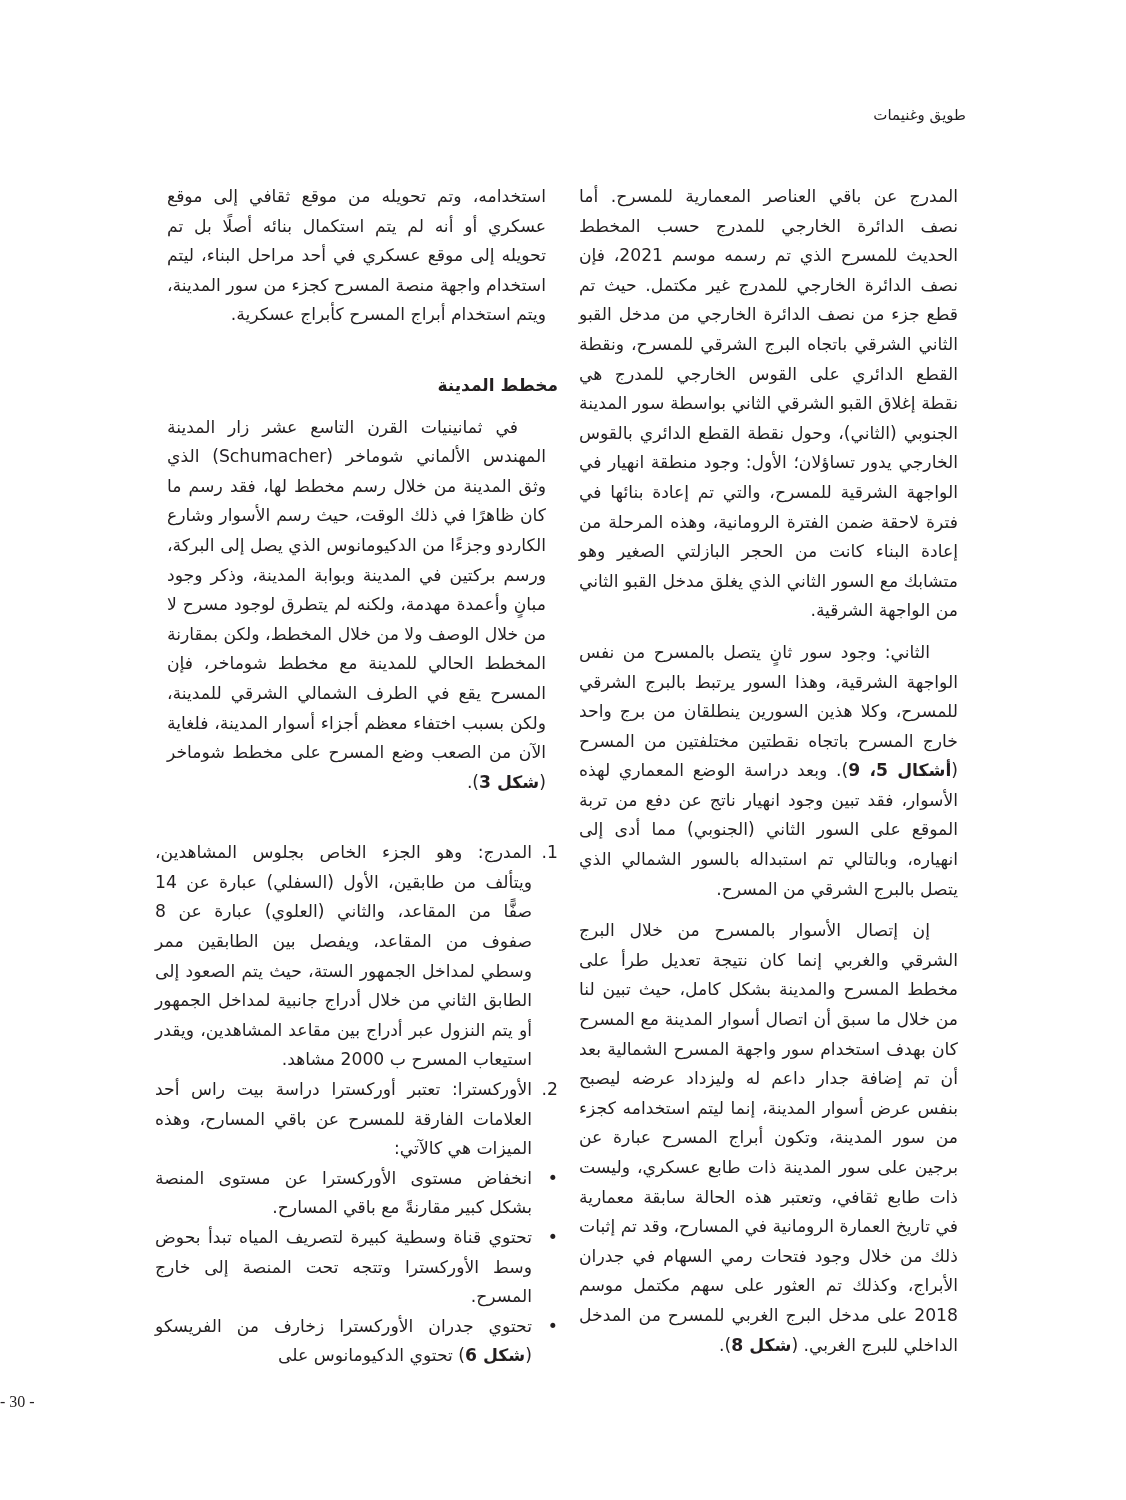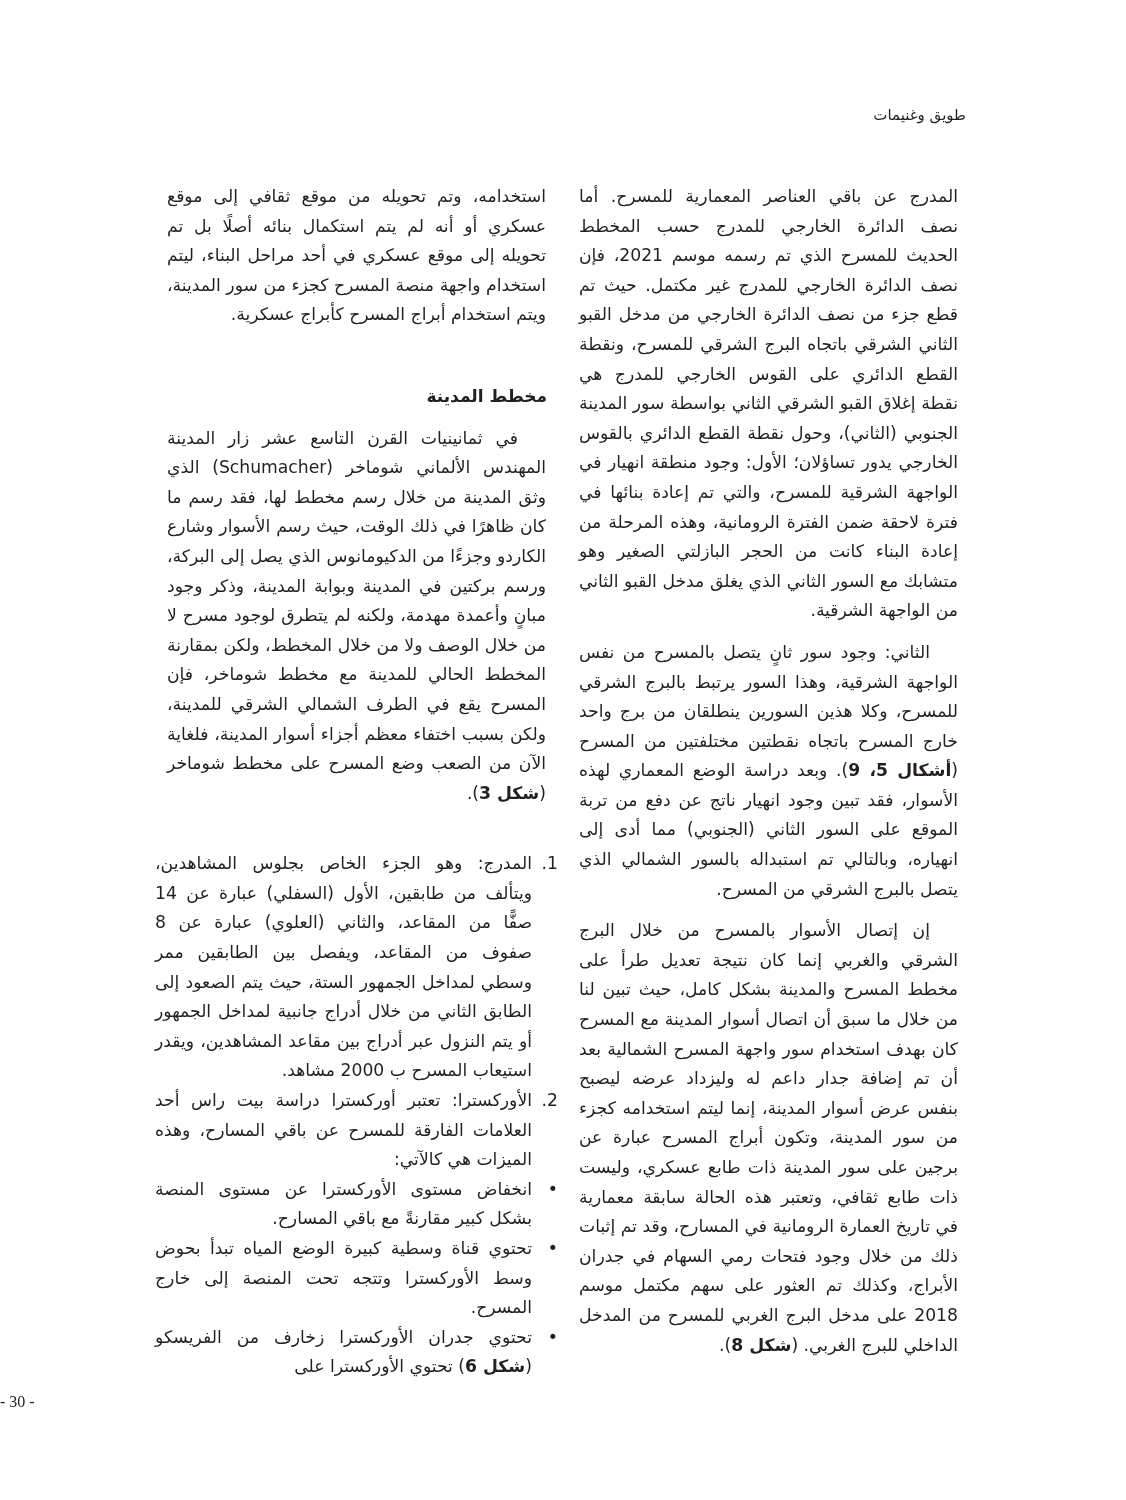--- a/index.html
+++ b/index.html
@@ -5,21 +5,21 @@
   html, body { margin: 0; padding: 0; background: #ffffff; }
   body { width: 1126px; height: 1500px; position: relative; overflow: hidden; color: #231f20;
     font-family: "DejaVu Sans", "Liberation Sans", sans-serif; }
   .running-head { position: absolute; top: 106px; right: 160px; font-size: 15px; direction: rtl; }
   .col { position: absolute; top: 170px; width: 403px; direction: rtl; text-align: justify;
     font-size: 17.2px; line-height: 29.6px; }
   .col.right { right: 156px; }
   .col.left { right: 568px; }
   p { margin: 12px; }
   .indent { text-indent: 28px; }
-  h3 { margin: 11px; font-size: 17px; font-weight: bold; line-height: 29.6px; }
+  h3 { margin: 0; font-size: 17px; font-weight: bold; line-height: 29.6px; }
   .gap { height: 29px; }
   b { font-weight: bold; }
   .list-item { display: flex; flex-direction: row; }
   .list-item .marker { flex: 0 0 auto; width: 26px; text-align: right; }
   .list-item .body { flex: 1 1 auto; text-align: justify; }
   .bullet-item { display: flex; flex-direction: row; }
   .bullet-item .marker { flex: 0 0 auto; width: 26px; text-align: right; }
   .bullet-item .body { flex: 1 1 auto; text-align: justify; }
   .page-number { position: absolute; top: 1393px; left: 0; width: 1126px; 
     font-size: 16px; direction: ltr; font-family: "Liberation Serif", serif; }
@@ -56,21 +56,21 @@
     <span class="marker">2.</span>
     <span class="body">الأوركسترا: تعتبر أوركسترا دراسة بيت راس أحد العلامات الفارقة للمسرح عن باقي المسارح، وهذه الميزات هي كالآتي:</span>
   </div>
 
   <div class="bullet-item">
     <span class="marker">•</span>
     <span class="body">انخفاض مستوى الأوركسترا عن مستوى المنصة بشكل كبير مقارنةً مع باقي المسارح.</span>
   </div>
   <div class="bullet-item">
     <span class="marker">•</span>
-    <span class="body">تحتوي قناة وسطية كبيرة الوضع المياه تبدأ بحوض وسط الأوركسترا وتتجه تحت المنصة إلى خارج المسرح.</span>
+    <span class="body">تحتوي قناة وسطية كبيرة لتصريف المياه تبدأ بحوض وسط الأوركسترا وتتجه تحت المنصة إلى خارج المسرح.</span>
   </div>
   <div class="bullet-item">
     <span class="marker">•</span>
-    <span class="body"><span>تحتوي جدران الأوركسترا زخارف من الفريسكو (</span><b>شكل 6</b><span>) تحتوي الأوركسترا على</span></span>
+    <span class="body"><span>تحتوي جدران الأوركسترا زخارف من الفريسكو (</span><b>شكل 6</b><span>) تحتوي الدكيومانوس على</span></span>
   </div>
 </div>
 
 <div class="page-number">- 30 -</div>
 
 </body></html>

